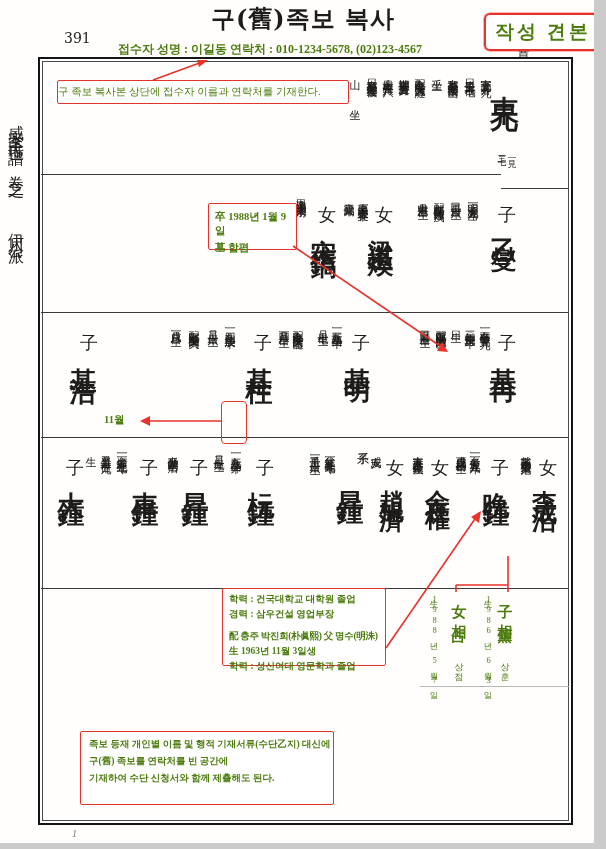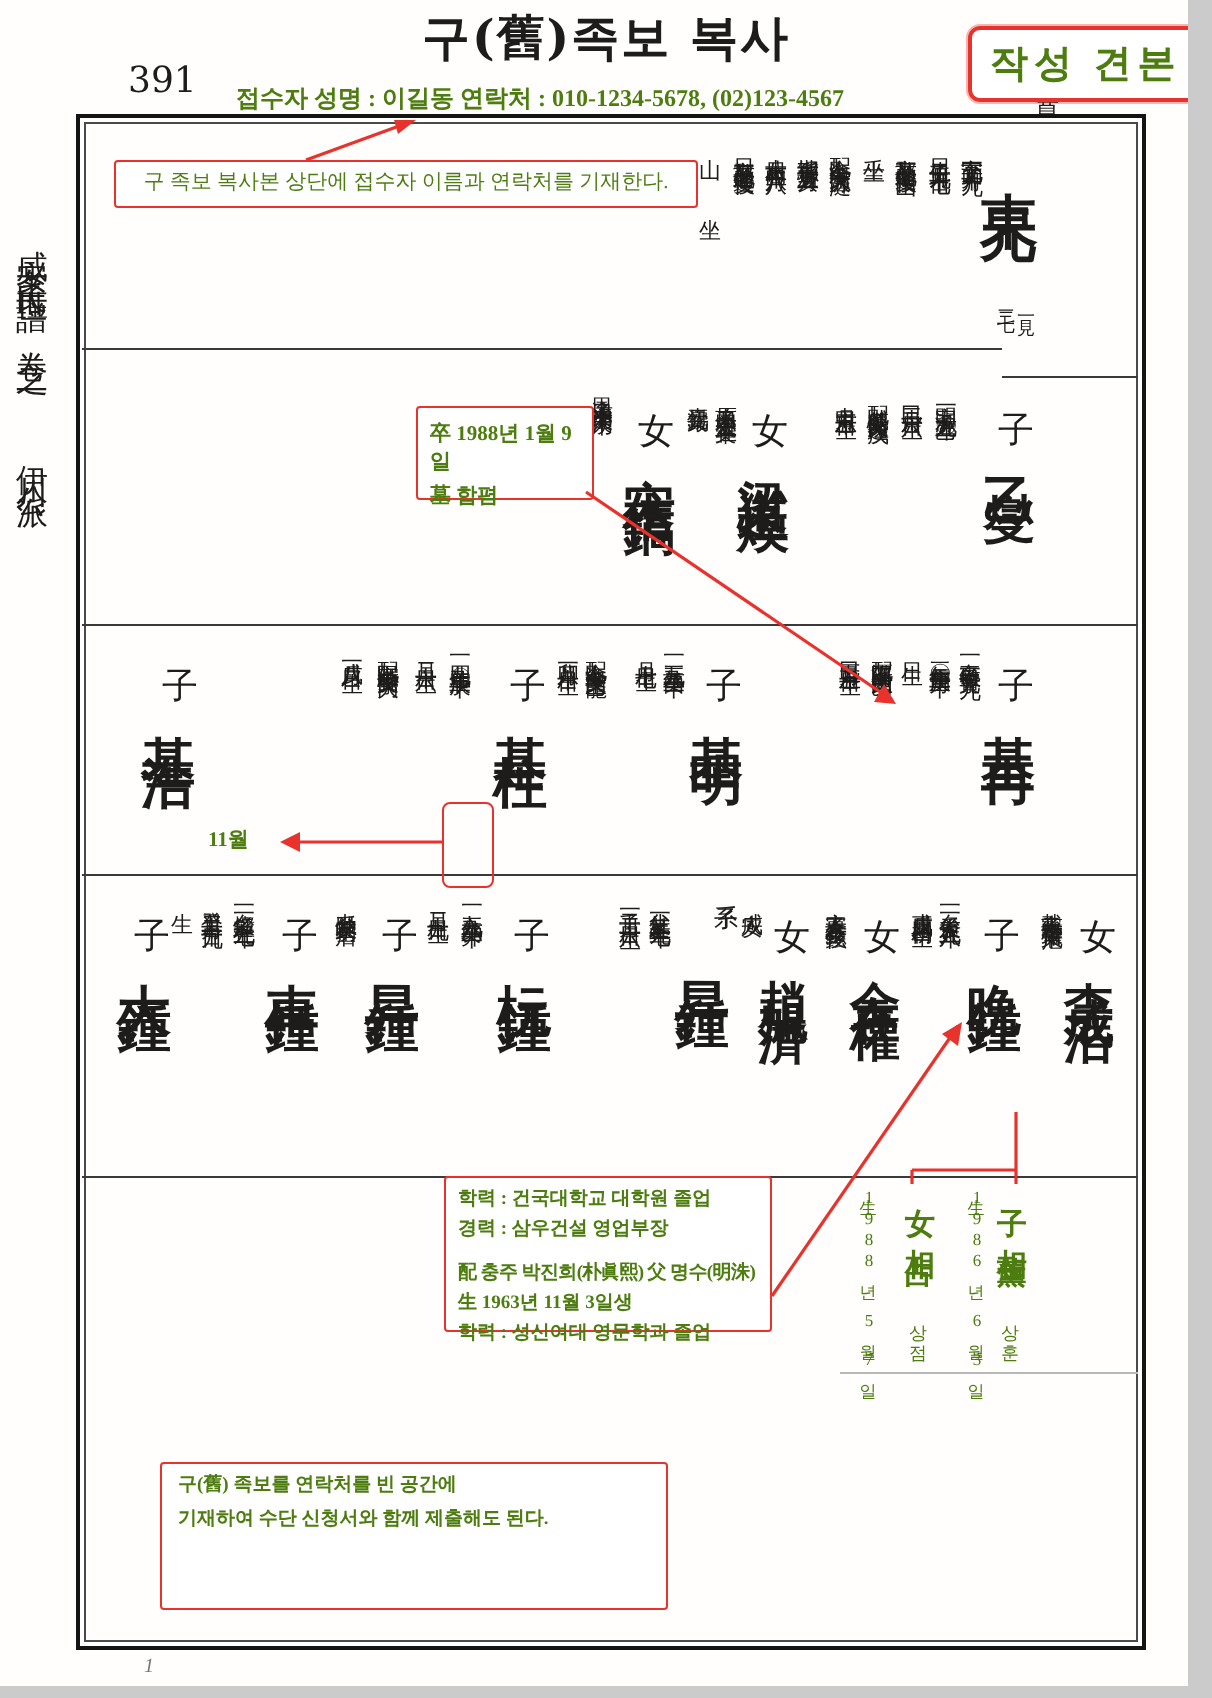--- a/index.html
+++ b/index.html
@@ -25,21 +25,21 @@
   .pagebox{position:absolute;left:38px;top:57px;width:531px;height:764px;
            border:2.4px solid #141414;box-shadow:inset 0 0 0 2px #fff,inset 0 0 0 3px #4a4a4a;z-index:0;}
   .graystrip{position:absolute;background:#cbcbcb;z-index:9;}
   svg.overlay{position:absolute;left:0;top:0;z-index:8;pointer-events:none;}
   .z6{z-index:6;}
 </style>
 </head>
 <body>
 
 <div class="abs ink" style="left:0;right:0;top:3px;text-align:center;font-size:24px;font-weight:bold;letter-spacing:1px;">구(舊)족보 복사</div>
-<div class="abs ink" style="left:64px;top:30px;font-size:18px;text-align:center;">391</div>
+<div class="abs ink" style="left:64px;top:30px;font-size:14px;text-align:center;">391</div>
 <div class="abs red" style="left:118px;top:41px;font-size:12px;font-weight:bold;">접수자 성명 : 이길동  연락처 : 010-1234-5678, (02)123-4567</div>
 <div class="rbox" style="left:484px;top:13px;border-width:2.4px;border-radius:6px;padding:4px 9px;box-shadow:0 0 0 1px rgba(232,50,44,.35);">
   <span class="red" style="font-size:19px;font-weight:bold;letter-spacing:3px;">작성 견본</span>
 </div>
 <div class="abs ink" style="left:517px;top:46px;font-size:13px;">寬</div>
 
 <div class="pagebox"></div>
 <div class="vc ink" style="left:8px;top:112px;font-size:16px;letter-spacing:5px;">咸安李氏世譜　卷之二　　伊川公派</div>
 
 <div class="hline" style="left:41px;width:460px;top:174px;"></div>
@@ -138,21 +138,21 @@
 <div class="vc ink pfx" style="left:140px;top:445px;">子</div>
 <div class="vc ink nm27" style="left:132px;top:470px;">車鍾</div>
 <div class="vc ink s11" style="left:116px;top:447px;">一名燦鍾一九七三年</div>
 <div class="vc ink s11" style="left:100px;top:447px;">癸丑十二月二十九日</div>
 <div class="vc ink s11" style="left:85px;top:447px;">生</div>
 
 <div class="vc ink pfx" style="left:66px;top:445px;">子</div>
 <div class="vc ink nm27" style="left:58px;top:470px;">大鍾</div>
 
 <div class="rbox" style="left:57px;top:80px;width:290px;height:22px;">
-  <div class="red" style="font-size:10.5px;text-align:center;line-height:22px;">구 족보 복사본 상단에 접수자 이름과 연락처를 기재한다.</div>
+  <div class="red" style="font-size:10.5px;line-height:22px;">구 족보 복사본 상단에 접수자 이름과 연락처를 기재한다.</div>
 </div>
 
 <div class="rbox" style="left:208px;top:203px;width:87px;height:45px;padding:0;">
   <div class="red" style="font-size:10.5px;font-weight:bold;margin:6px 0 0 6px;">卒 1988년 1월 9일</div>
   <div class="red" style="font-size:10.5px;font-weight:bold;margin:3px 0 0 6px;">墓 합폄</div>
 </div>
 
 <div class="abs red z6" style="left:104px;top:413px;font-size:10.5px;font-weight:bold;">11월</div>
 <div class="abs z6" style="left:221px;top:401px;width:24px;height:41px;border:1.8px solid #e8322c;border-radius:4px;"></div>
 
@@ -167,20 +167,21 @@
 <div class="vc red z6" style="left:497px;top:592px;font-size:15px;font-weight:bold;">子</div>
 <div class="vc red z6" style="left:497px;top:612px;font-size:15px;font-weight:bold;letter-spacing:4px;">相薰</div>
 <div class="vc red z6" style="left:500px;top:656px;font-size:9px;letter-spacing:1px;">상훈</div>
 <div class="vc red z6" style="left:484px;top:593px;font-size:8.5px;letter-spacing:0.5px;">生1986년 6월3일</div>
 <div class="vc red z6" style="left:451px;top:592px;font-size:15px;font-weight:bold;">女</div>
 <div class="vc red z6" style="left:451px;top:612px;font-size:15px;font-weight:bold;letter-spacing:4px;">相占</div>
 <div class="vc red z6" style="left:454px;top:656px;font-size:9px;letter-spacing:1px;">상점</div>
 <div class="vc red z6" style="left:430px;top:593px;font-size:8.5px;letter-spacing:0.5px;">生1988년 5월7일</div>
 
 <div class="rbox" style="left:80px;top:731px;width:252px;height:72px;">
+  <div class="red" style="font-size:9.5px;font-weight:bold;margin:6px 0 0 8px;">족보 등재 개인별 이름 및 행적 기재서류(수단乙지) 대신에</div>
   <div class="red" style="font-size:9.5px;font-weight:bold;margin:4px 0 0 8px;">구(舊) 족보를 연락처를 빈 공간에</div>
   <div class="red" style="font-size:9.5px;font-weight:bold;margin:4px 0 0 8px;">기재하여 수단 신청서와 함께 제출해도 된다.</div>
 </div>
 
 <div class="abs" style="left:72px;top:828px;font-size:10px;font-style:italic;color:#777;font-family:'Liberation Serif',serif;">1</div>
 
 <svg class="overlay" width="606" height="849">
   <g stroke="#e8322c" stroke-width="1.6" fill="none">
     <line x1="153" y1="80" x2="205" y2="61"></line>
     <line x1="293" y1="246" x2="446" y2="350"></line>

